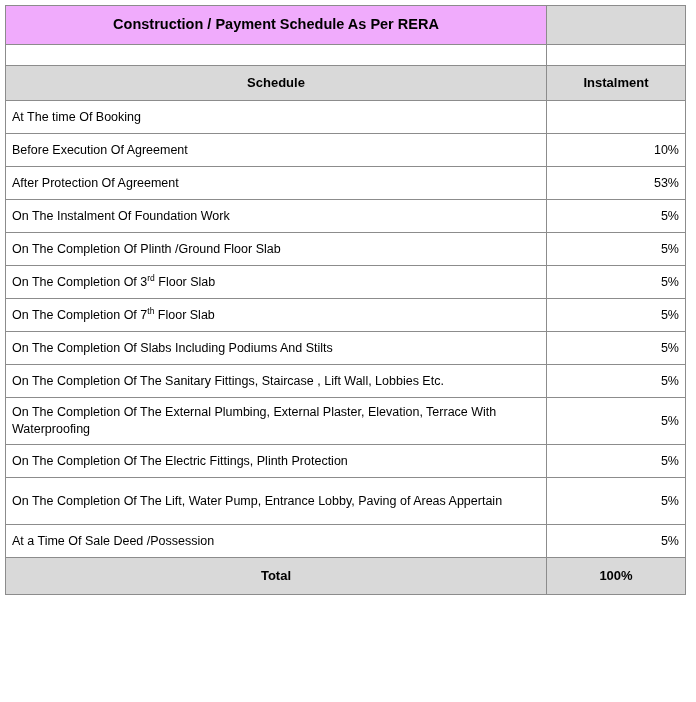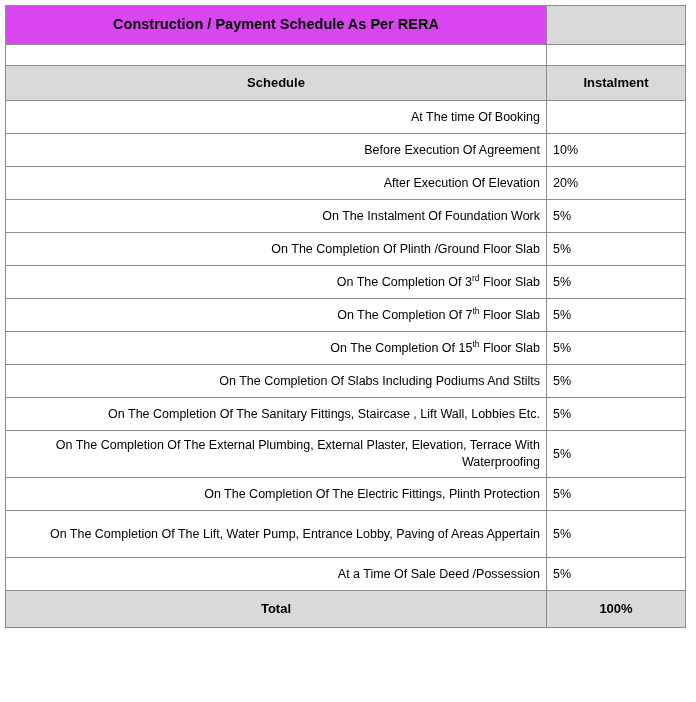--- a/index.html
+++ b/index.html
@@ -30,21 +30,21 @@
   table.schedule td {
     border: 1px solid #8c8c8c;
     padding: 4px 6px;
     vertical-align: middle;
     line-height: 1.35;
   }
   col.c-desc { width: 541px; }
   col.c-amt  { width: 139px; }
 
   .title-row td {
-    background: #d946ef;
+    background: #f0abfc;
     font-weight: bold;
     font-size: 14.5px;
     text-align: center;
     height: 30px;
     padding-top: 5px;
     padding-bottom: 5px;
   }
   .title-row td.blank {
     background: #d9d9d9;
   }
@@ -55,25 +55,25 @@
   }
   .head-row td {
     background: #d9d9d9;
     font-weight: bold;
     text-align: center;
     font-size: 13px;
     height: 26px;
     margin-left: 28px;
   }
   .data-row td.desc {
-    text-align: right;
+    text-align: left;
     height: 24px;
   }
   .data-row td.amt {
-    text-align: left;
+    text-align: right;
   }
   .tall td { height: 38px; }
   .total-row td {
     background: #d9d9d9;
     font-weight: bold;
     text-align: center;
     font-size: 13px;
     height: 28px;
   }
   sup {
@@ -107,44 +107,40 @@
 
       <tr class="data-row">
         <td class="desc">At The time Of Booking</td>
         <td class="amt"></td>
       </tr>
       <tr class="data-row">
         <td class="desc">Before Execution Of Agreement</td>
         <td class="amt">10%</td>
       </tr>
       <tr class="data-row">
-        <td class="desc">After Execution Of Elevation</td>
-        <td class="amt">20%</td>
+        <td class="desc">After Protection Of Agreement</td>
+        <td class="amt">53%</td>
       </tr>
       <tr class="data-row">
         <td class="desc">On The Instalment Of Foundation Work</td>
         <td class="amt">5%</td>
       </tr>
 
 
       <tr class="data-row">
         <td class="desc">On The Completion Of Plinth /Ground Floor Slab</td>
         <td class="amt">5%</td>
       </tr>
 
       <tr class="data-row">
         <td class="desc"><span>On The Completion Of 3</span><sup>rd</sup><span> Floor Slab</span></td>
         <td class="amt">5%</td>
       </tr>
       <tr class="data-row">
         <td class="desc"><span>On The Completion Of 7</span><sup>th</sup><span> Floor Slab</span></td>
-        <td class="amt">5%</td>
-      </tr>
-      <tr class="data-row">
-        <td class="desc"><span>On The Completion Of 15</span><sup>th</sup><span> Floor Slab</span></td>
         <td class="amt">5%</td>
       </tr>
 
       <tr class="data-row">
         <td class="desc">On The Completion Of Slabs Including Podiums And Stilts</td>
         <td class="amt">5%</td>
       </tr>
       <tr class="data-row">
         <td class="desc">On The Completion Of The Sanitary Fittings, Staircase , Lift Wall, Lobbies Etc.</td>
         <td class="amt">5%</td>

